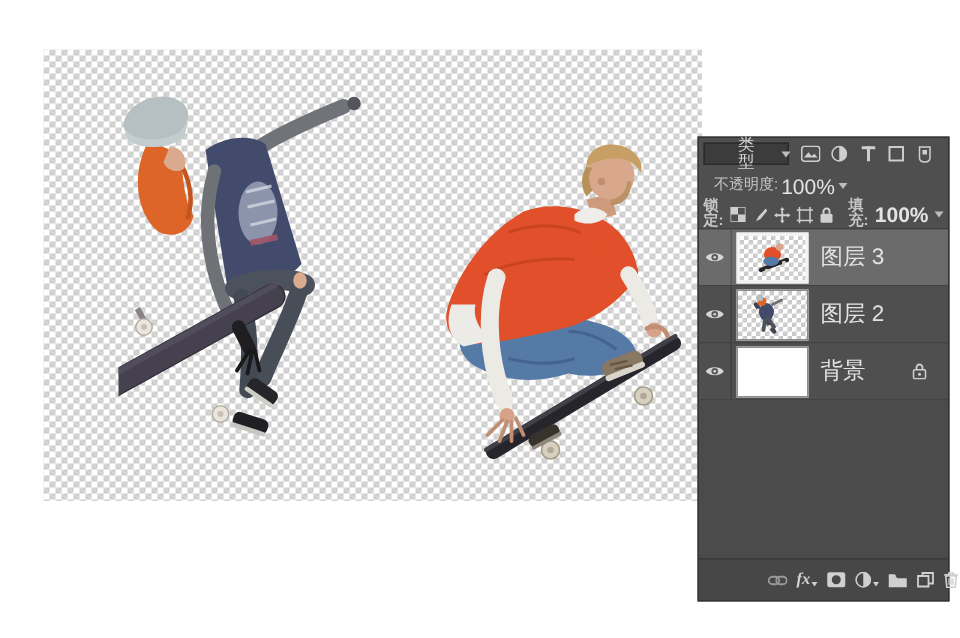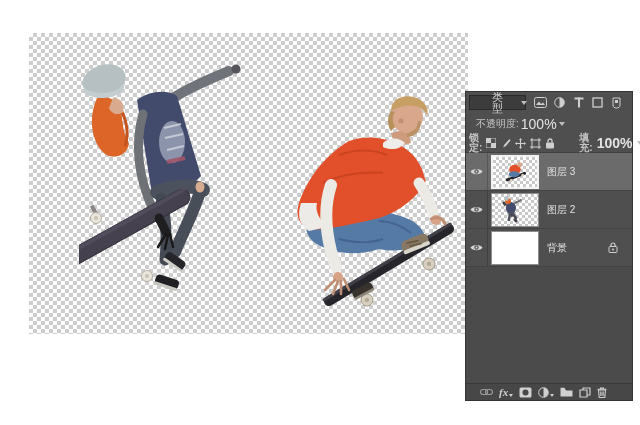--- a/index.html
+++ b/index.html
@@ -42,25 +42,25 @@
             border-right:1px solid rgba(0,0,0,.18);}
   .thumb{width:48px;height:34px;margin-left:3px;position:relative;border:1px solid #8d8d8d;
     background:#fff;
     background-image:
       linear-gradient(45deg,#c9c9c9 25%,transparent 25%,transparent 75%,#c9c9c9 75%),
       linear-gradient(45deg,#c9c9c9 25%,transparent 25%,transparent 75%,#c9c9c9 75%);
     background-size:6px 6px;background-position:0 0,3px 3px;overflow:hidden;}
   .selected .thumb{border:2px solid #f2f2f2;}
   .thumb.solid-white{background:#fff;background-image:none;}
   .thumb svg{position:absolute;inset:0;}
-  .lname{margin-left:8px;color:#e2e2e2;font-size:10px;}
+  .lname{margin-left:8px;color:#e2e2e2;font-size:15px;}
   .bg-lock{margin-left:auto;margin-right:14px;display:flex;}
   .list-empty{flex:1 1 auto;background:#4b4b4b;}
-  .footer{height:17px;background:#474747;border-top:1px solid #393939;display:flex;
-          align-items:center;gap:6px;padding-left:14px;flex:0 0 auto;}
+  .footer{height:28px;background:#474747;border-top:1px solid #393939;display:flex;
+          align-items:center;gap:6px;padding-left:46px;flex:0 0 auto;}
   .fbtn{display:flex;align-items:flex-end;gap:1px;}
   .fx-txt{font-style:italic;font-weight:bold;font-size:11px;color:#d2d2d2;
           font-family:"Liberation Serif",serif;}
   .caret{width:0;height:0;border-left:2px solid transparent;border-right:2px solid transparent;
          border-top:3px solid #cfcfcf;margin-bottom:1px;}
 </style>
 </head>
 <body>
 
 <div class="screen">
@@ -239,21 +239,21 @@
             <rect x="2" y="2" width="7" height="7" fill="none" stroke="#cfcfcf"></rect>
             <path d="M2,0 V2 M9,0 V2 M0,2 H2 M0,9 H2 M2,11 V9 M9,11 V9 M11,2 H9 M11,9 H9" stroke="#cfcfcf"></path>
           </svg>
       </span>
       <span class="ibtn">
         <svg width="10" height="11" viewBox="0 0 10 11">
             <rect x="1" y="4.5" width="8" height="6" rx="1" fill="#cfcfcf"></rect>
             <path d="M3,4.5 V3 a2,2 0 0 1 4,0 V4.5" fill="none" stroke="#cfcfcf" stroke-width="1.3"></path>
           </svg>
       </span>
-      <span class="lbl" style="margin-left:20px;">填充:</span>
+      <span class="lbl" style="margin-left:6px;">填充:</span>
       <span class="val">100%</span>
       <span class="chev"></span>
     </div>
 
     <div class="layer-row selected">
       <span class="eye-cell">
         <svg width="13" height="9" viewBox="0 0 13 9">
           <path d="M0.5,4.5 C2.5,1 10.5,1 12.5,4.5 C10.5,8 2.5,8 0.5,4.5 Z" fill="#d6d6d6"></path>
           <circle cx="6.5" cy="4.5" r="2.2" fill="#5a5a5a"></circle>
             <circle cx="6.5" cy="4.5" r="0.9" fill="#d6d6d6"></circle>

